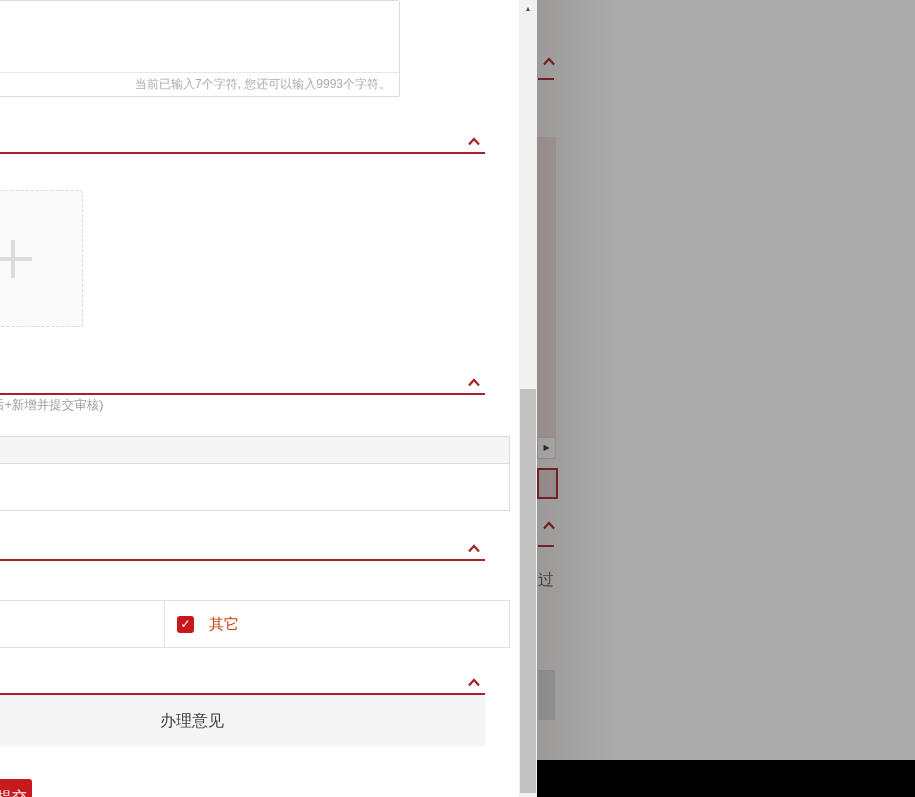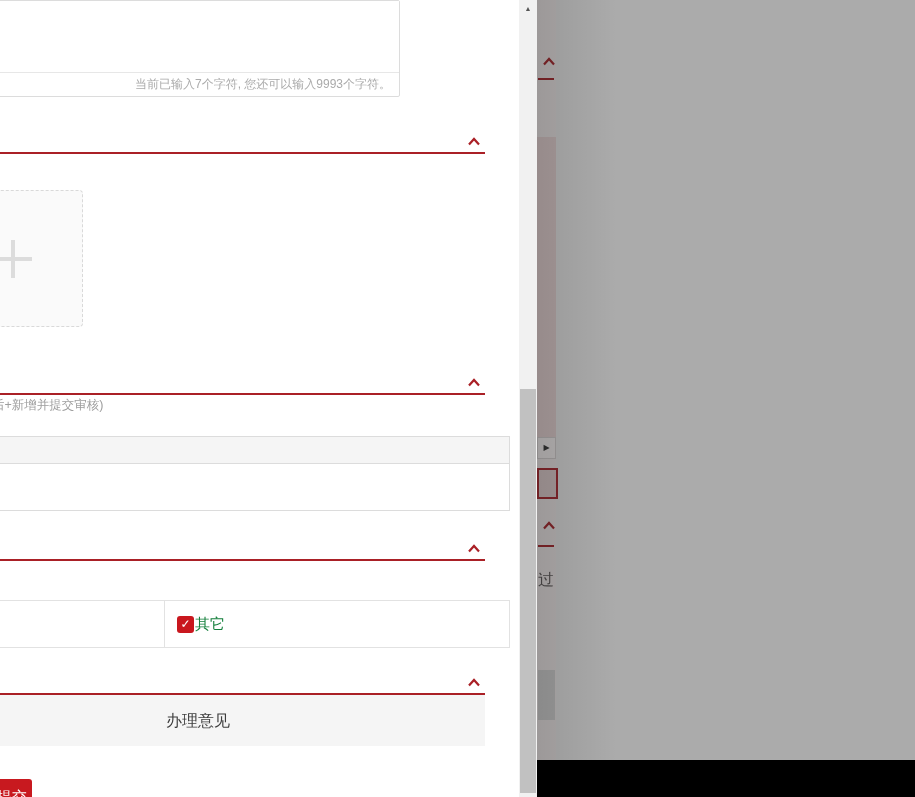--- a/index.html
+++ b/index.html
@@ -36,25 +36,25 @@
                   border:1px solid #dcdcdc; background:#fff; }
   .detail-thead { height:27px; background:#f5f5f5; border-bottom:1px solid #dcdcdc; }
   .detail-row   { height:45px; background:#fff; }
 
   .options-table { position:absolute; left:-20px; top:600px; width:530px; height:48px;
                    border:1px solid #e2e2e2; display:flex; background:#fff; }
   .cell-left  { width:184px; border-right:1px solid #e2e2e2; }
   .cell-right { flex:1; display:flex; align-items:center; padding-left:12px; }
   .checkbox { width:17px; height:17px; background:#c9171e; border-radius:3px; color:#fff;
               font-size:12px; line-height:17px; text-align:center; cursor:pointer; flex:none; }
-  .checkbox-label { margin-left:1px; font-size:15px; color:#15803d; }
+  .checkbox-label { margin-left:15px; font-size:15px; color:#c2410c; }
 
   .opinion-band { position:absolute; left:-20px; top:695px; width:505px; height:51px;
                   background:#f5f5f5; }
-  .opinion-label { position:absolute; left:186px; top:0; line-height:51px; font-size:16px;
+  .opinion-label { position:absolute; left:180px; top:0; line-height:51px; font-size:16px;
                    color:#3d3d3d; }
 
   .submit-btn { position:absolute; left:-8px; top:779px; width:40px; height:36px;
                 background:#c8191f; color:#fff; border:none; border-radius:3px;
                 font-size:15px; line-height:34px; text-align:center; cursor:pointer; }
 
   
   .scrollbar { position:absolute; left:519px; top:0; width:18px; height:797px; background:#f1f1f1; }
   .scroll-up { height:17px; text-align:center; font-size:7px; color:#555; line-height:17px;
                cursor:pointer; }

